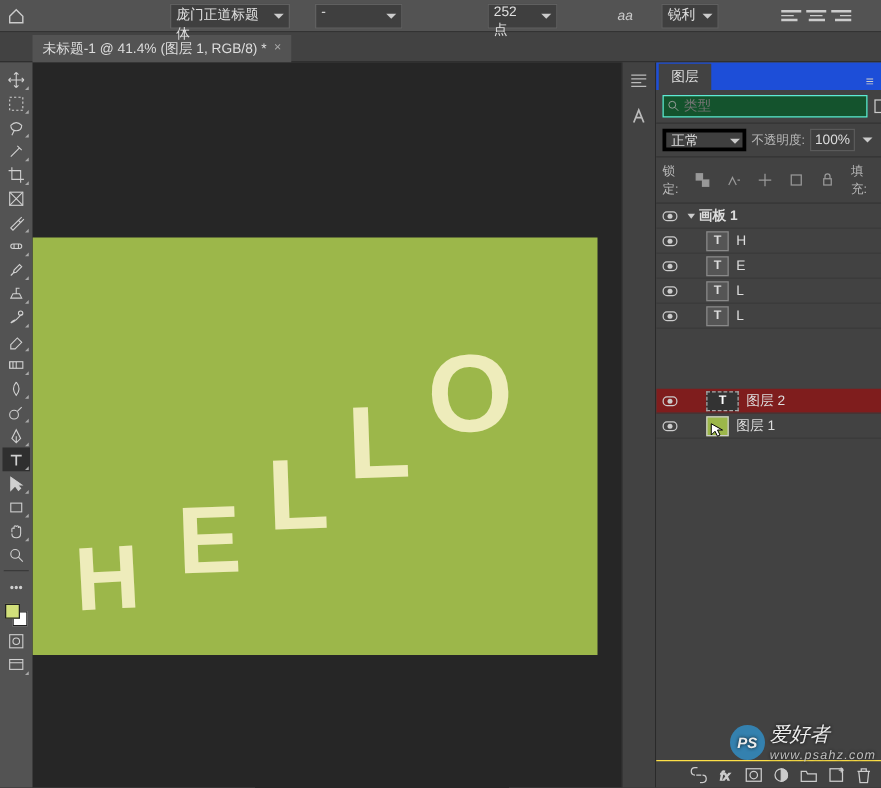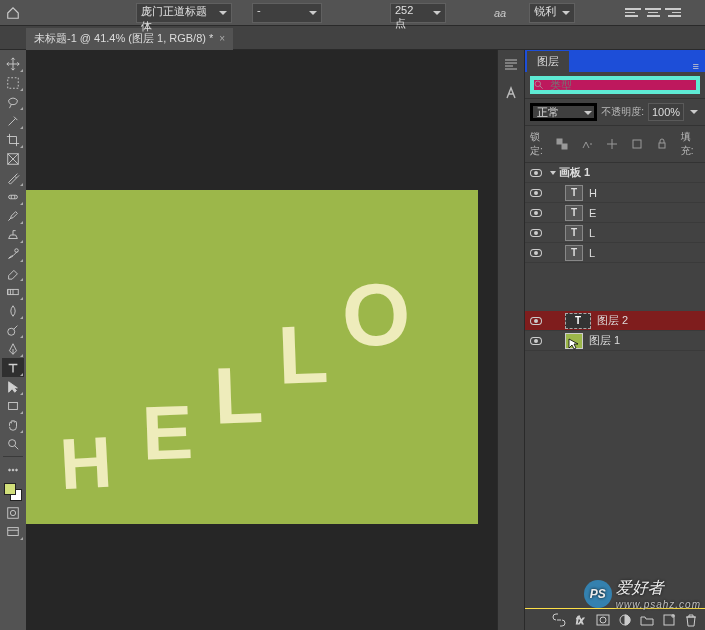--- a/index.html
+++ b/index.html
@@ -50,21 +50,21 @@
 .mini-panels { width: 28px; background: #424242; display: flex; flex-direction: column; align-items: center; padding-top: 6px; gap: 10px; border-left:1px solid #2a2a2a; border-right:1px solid #2a2a2a; }
 .mini-panels .mp { width: 20px; height: 18px; display: flex; align-items: center; justify-content: center; }
 .mini-panels svg { width: 16px; height: 16px; fill: #bbb; stroke: #bbb; }
 
 
 .panel { width: 180px; background: #424242; display: flex; flex-direction: column; font-size: 11px; color: #ddd; }
 .panel-tabs { height: 22px; background: #1d4ed8; display: flex; align-items: flex-end; padding-left: 2px; }
 .panel-tab { padding: 3px 10px; background: #424242; font-size: 11px; color: #ddd; margin-top:2px; }
 .panel-menu { margin-left: auto; padding: 0 6px; cursor: pointer; color: #ccc; }
 .filter-row { display: flex; align-items: center; gap: 4px; padding: 4px 5px; border-bottom: 1px solid #333; }
-.filter-row .srch { background: #be185d; border: 4px solid #5eead4; color: #ccc; height: 18px; flex: 1; font-size: 11px; padding: 0 4px 0 16px; }
+.filter-row .srch { background: #14532d; border: 1px solid #5eead4; color: #ccc; height: 18px; flex: 1; font-size: 11px; padding: 0 4px 0 16px; }
 .filter-icons { display: flex; gap: 4px; }
 .fic { width: 14px; height: 14px; display: flex; align-items: center; justify-content: center; cursor: pointer; }
 .fic svg { width: 12px; height: 12px; fill: #ccc; stroke: #ccc; }
 
 .blend-row { display: flex; align-items: center; padding: 4px 5px; gap: 4px; border-bottom: 1px solid #333; }
 .blend-row .sel { flex: 1; background:#3f3f3f; border:3px solid #000000; display:flex; align-items:center; padding:0 4px; height:18px; }
 .lbl { font-size: 10px; color: #bbb; }
 .pct { width: 36px; background:#3f3f3f; border:1px solid #5a5a5a; text-align:center; height:18px; line-height:16px; }
 .drop { width: 12px; height: 18px; display: flex; align-items:center; justify-content:center; }
 .drop::after { content:''; border-left:4px solid transparent; border-right:4px solid transparent; border-top:4px solid #ccc; }

